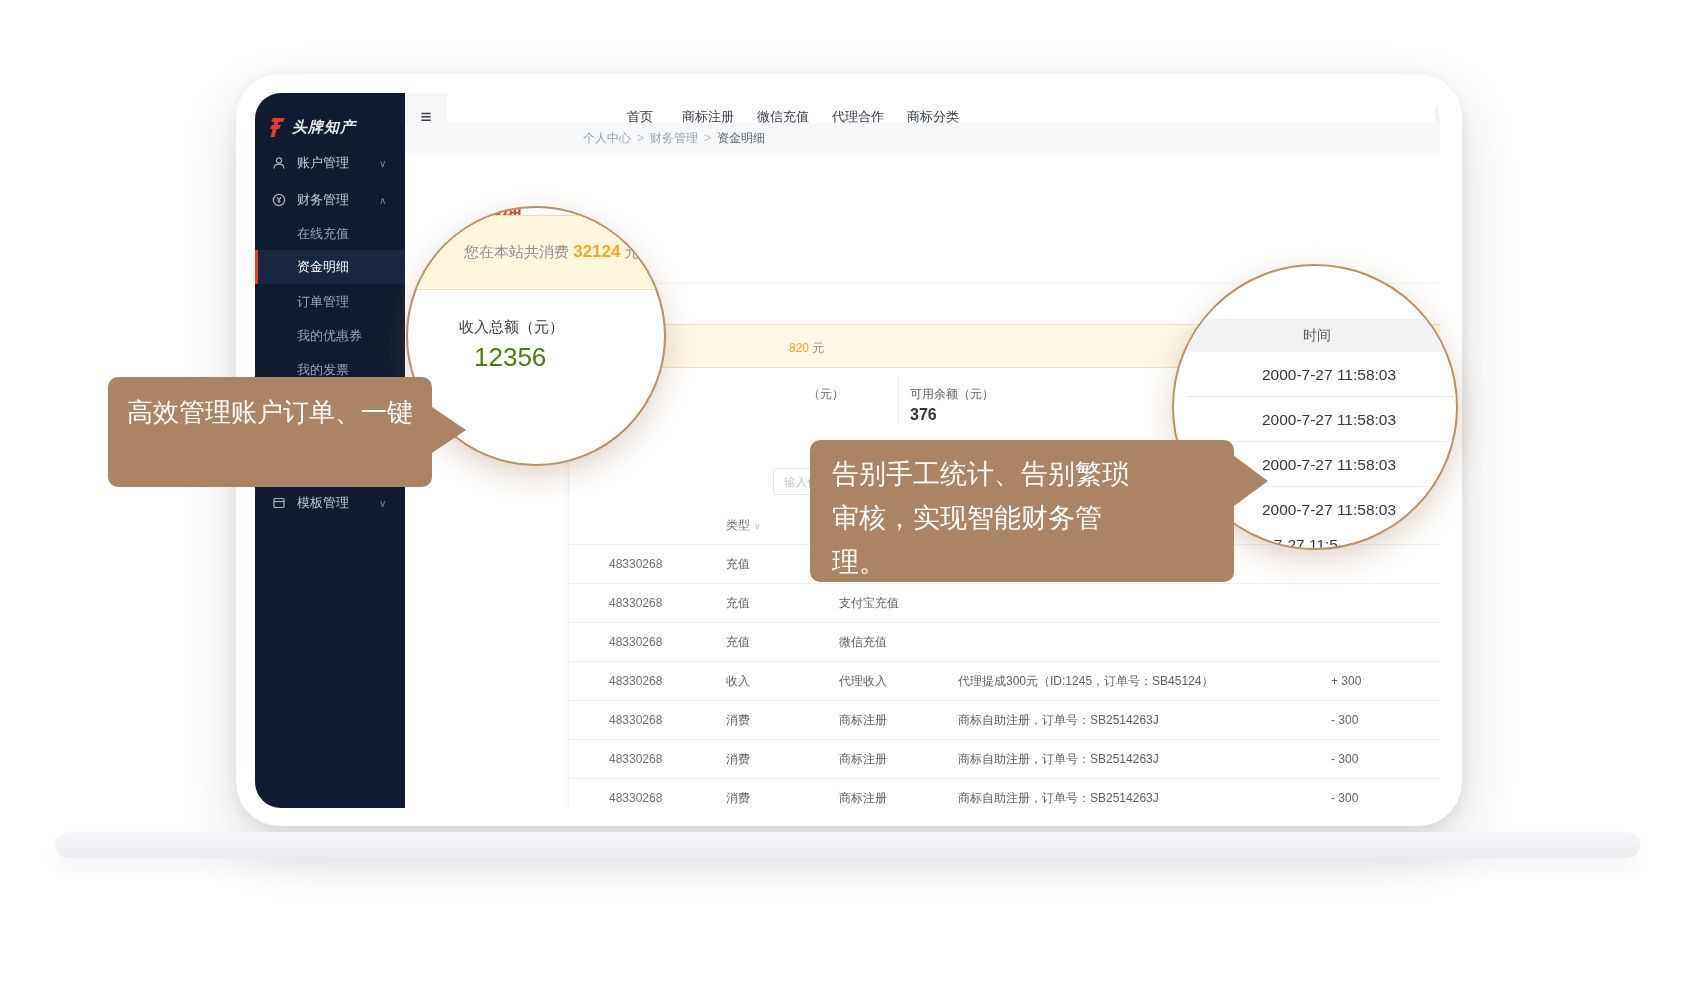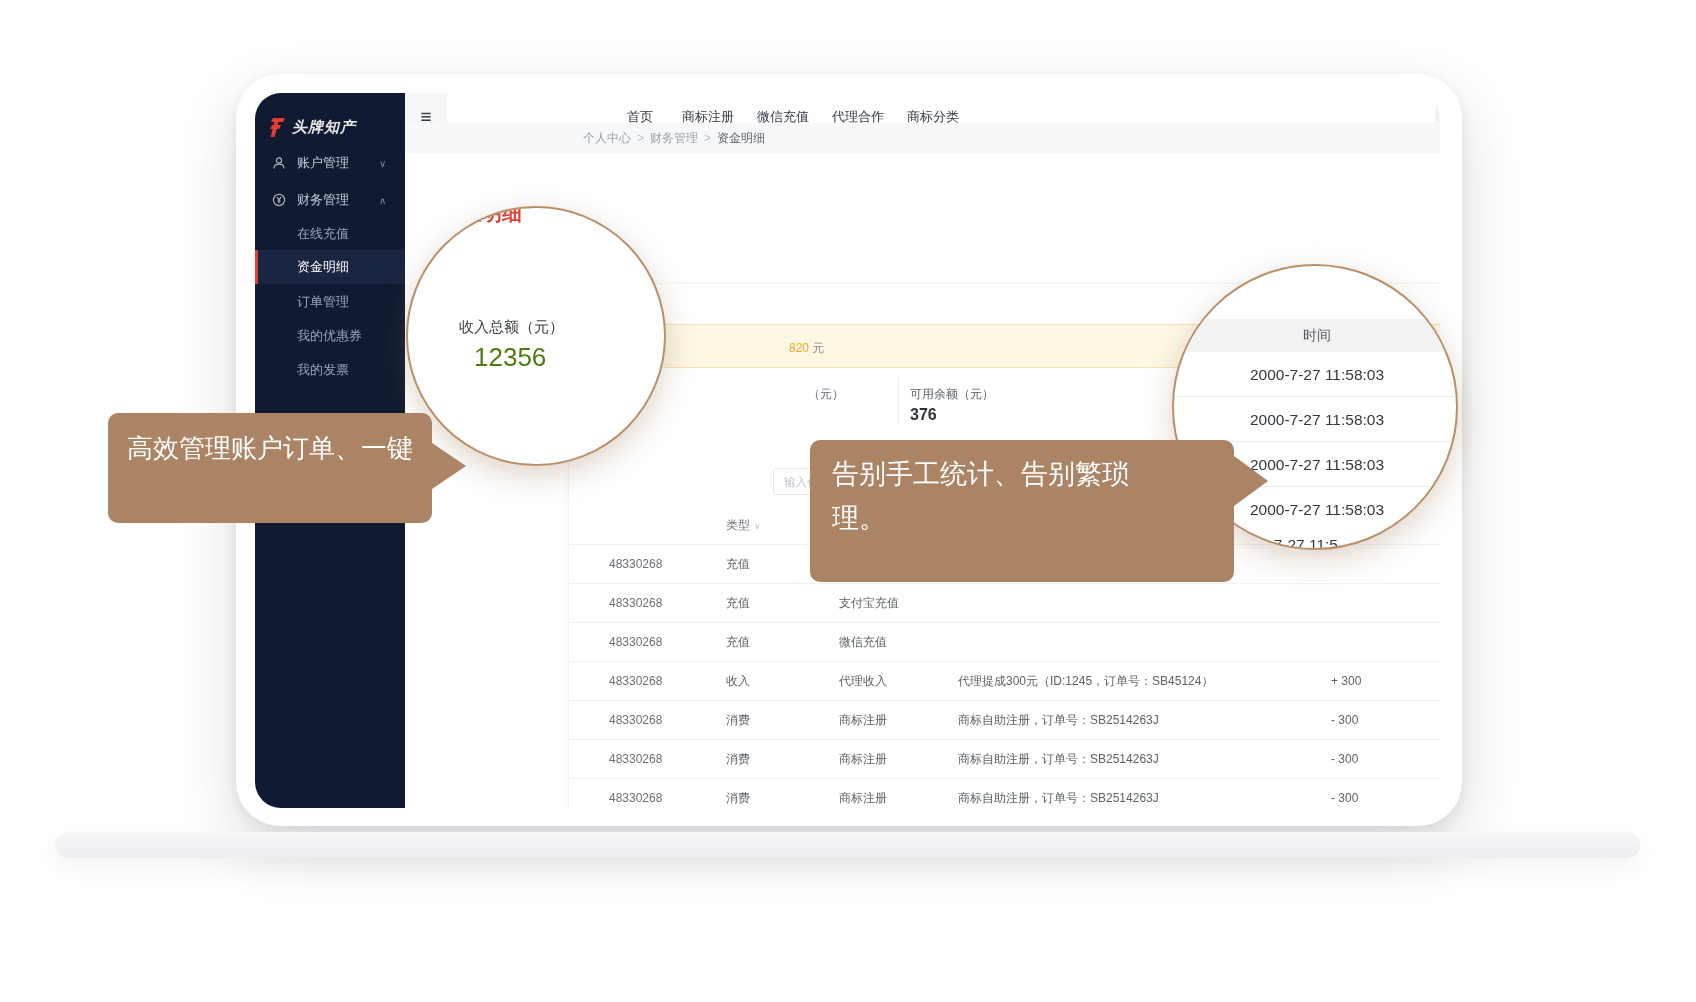--- a/index.html
+++ b/index.html
@@ -81,29 +81,29 @@
   .lens1 { left:406px; top:206px; width:260px; height:260px; }
   .lens2 { left:1172px; top:264px; width:286px; height:286px; }
   .l1-tabfrag { position:absolute; left:34px; top:-8px; font-size:20px; font-weight:bold; color:#e43d30; }
   .l1-band { position:absolute; left:-10px; top:7px; width:290px; height:75px; background:#fdf6dd; border-top:1px solid #f0ddae; border-bottom:1px solid #f0ddae; }
   .l1-band-text { position:absolute; left:56px; top:27px; font-size:15px; color:#8f9095; white-space:nowrap; }
   .l1-band-text .amt { font-size:17px; font-weight:bold; color:#f6a723; }
   .l1-income-label { position:absolute; left:51px; top:110px; font-size:15px; color:#3a3f46; }
   .l1-income-value { position:absolute; left:66px; top:134px; font-size:26px; font-weight:normal; color:#4d7c0f; }
   .l1-colfrag { position:absolute; left:56px; top:230px; font-size:15px; color:#9aa0a8; white-space:nowrap;margin-top:40px; }
   .l2-band { position:absolute; left:0; top:53px; width:286px; height:33px; background:#f2f2f3; text-align:center; line-height:33px; font-size:14px; color:#555b63; }
-  .l2-times { position:absolute; left:0; top:86px; width:286px; }
+  .l2-times { position:absolute; left:12px; top:86px; width:286px; }
   .l2-row { width:286px; height:45px; line-height:45px; text-align:center; font-size:15.5px; color:#33383f; border-bottom:1px solid #ececee; }
   .l2-row:last-child { border-bottom:none; }
   .l2-partial { position:absolute; left:60px; top:270px; font-size:15.5px; color:#33383f; white-space:nowrap; }
 
   
   .callout { position:absolute; background:#ab8365; color:#fff; border-radius:10px; z-index:50; }
   .callout .line { display:block; }
-  .callout1 { left:108px; top:377px; width:324px; height:110px; padding:15px 19px; font-size:26px; line-height:40px;margin-top:36px; }
+  .callout1 { left:108px; top:377px; width:324px; height:110px; padding:15px 19px; font-size:26px; line-height:40px; }
   .callout1 .arrow { position:absolute; left:100%; top:30px; width:0; height:0; border-top:23px solid transparent; border-bottom:23px solid transparent; border-left:34px solid #ab8365; }
   .callout2 { left:810px; top:440px; width:424px; height:142px; padding:12px 22px; font-size:27px; line-height:44px; }
   .callout2 .arrow { position:absolute; left:100%; top:16px; width:0; height:0; border-top:25px solid transparent; border-bottom:25px solid transparent; border-left:34px solid #ab8365; }
 </style>
 </head>
 <body>
 
 <div class="page">
 
   <div class="laptop">
@@ -277,20 +277,23 @@
         </div>
       </div>
 
     </div>
   </div>
 
   <div class="base-bar"></div>
 
   <div class="lens lens1">
     <span class="l1-tabfrag">资金明细</span>
+    <div class="l1-band">
+      <span class="l1-band-text" style="position:absolute; left:66px; top:26px;"><span>您在本站共消费 </span><span class="amt">32124</span><span> 元</span></span>
+    </div>
     <span class="l1-income-label">收入总额（元）</span>
     <span class="l1-income-value">12356</span>
     <span class="l1-colfrag">订单号/说明关键字</span>
   </div>
 
   <div class="lens lens2">
     <div class="l2-band">时间</div>
     <div class="l2-times">
 
     <div class="l2-row">2000-7-27 11:58:03</div>
@@ -300,17 +303,18 @@
       </div>
     <span class="l2-partial">2000-7-27 11:5</span>
   </div>
 
   <div class="callout callout1">
     <span class="line">高效管理账户订单、一键</span>
     <div class="arrow"></div>
   </div>
   <div class="callout callout2">
     <span class="line">告别手工统计、告别繁琐</span>
+    <span class="line">审核，实现智能财务管</span>
     <span class="line">理。</span>
     <div class="arrow"></div>
   </div>
 
 </div>
 
 </body></html>

